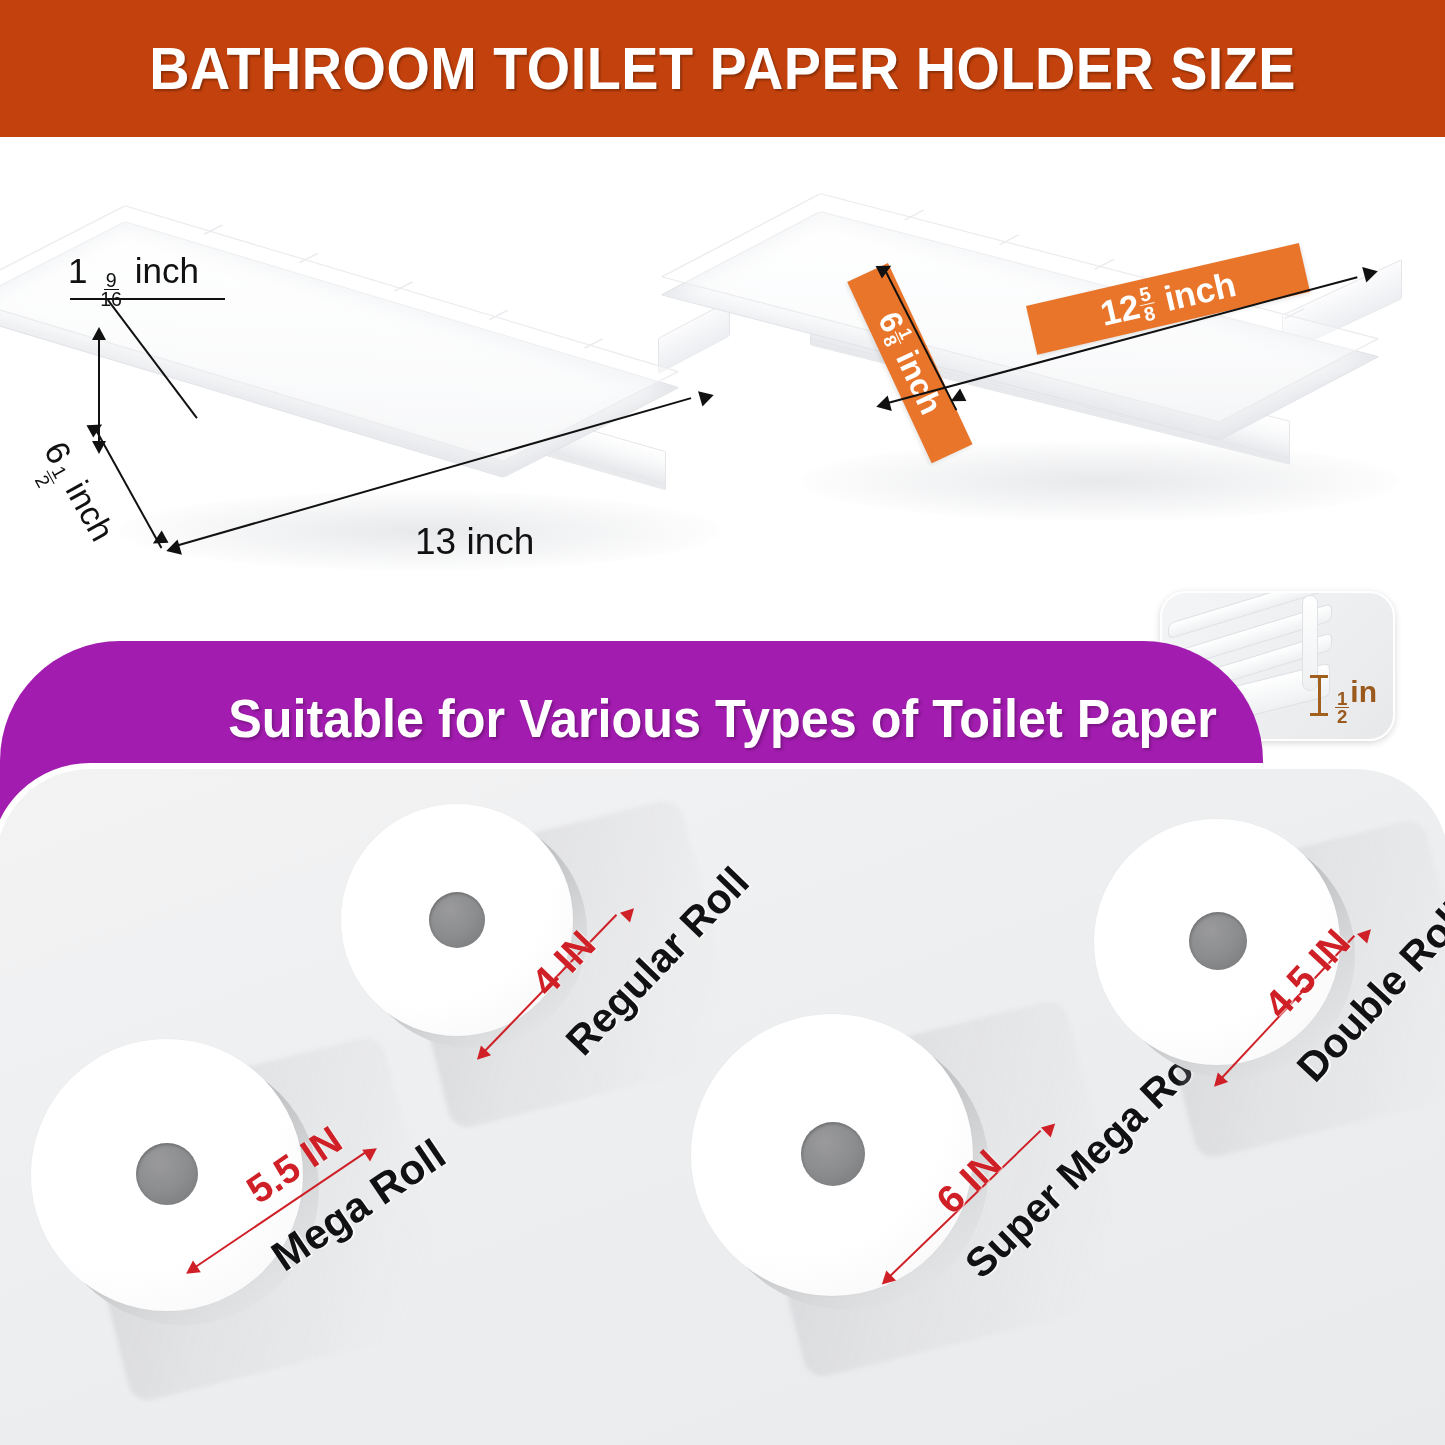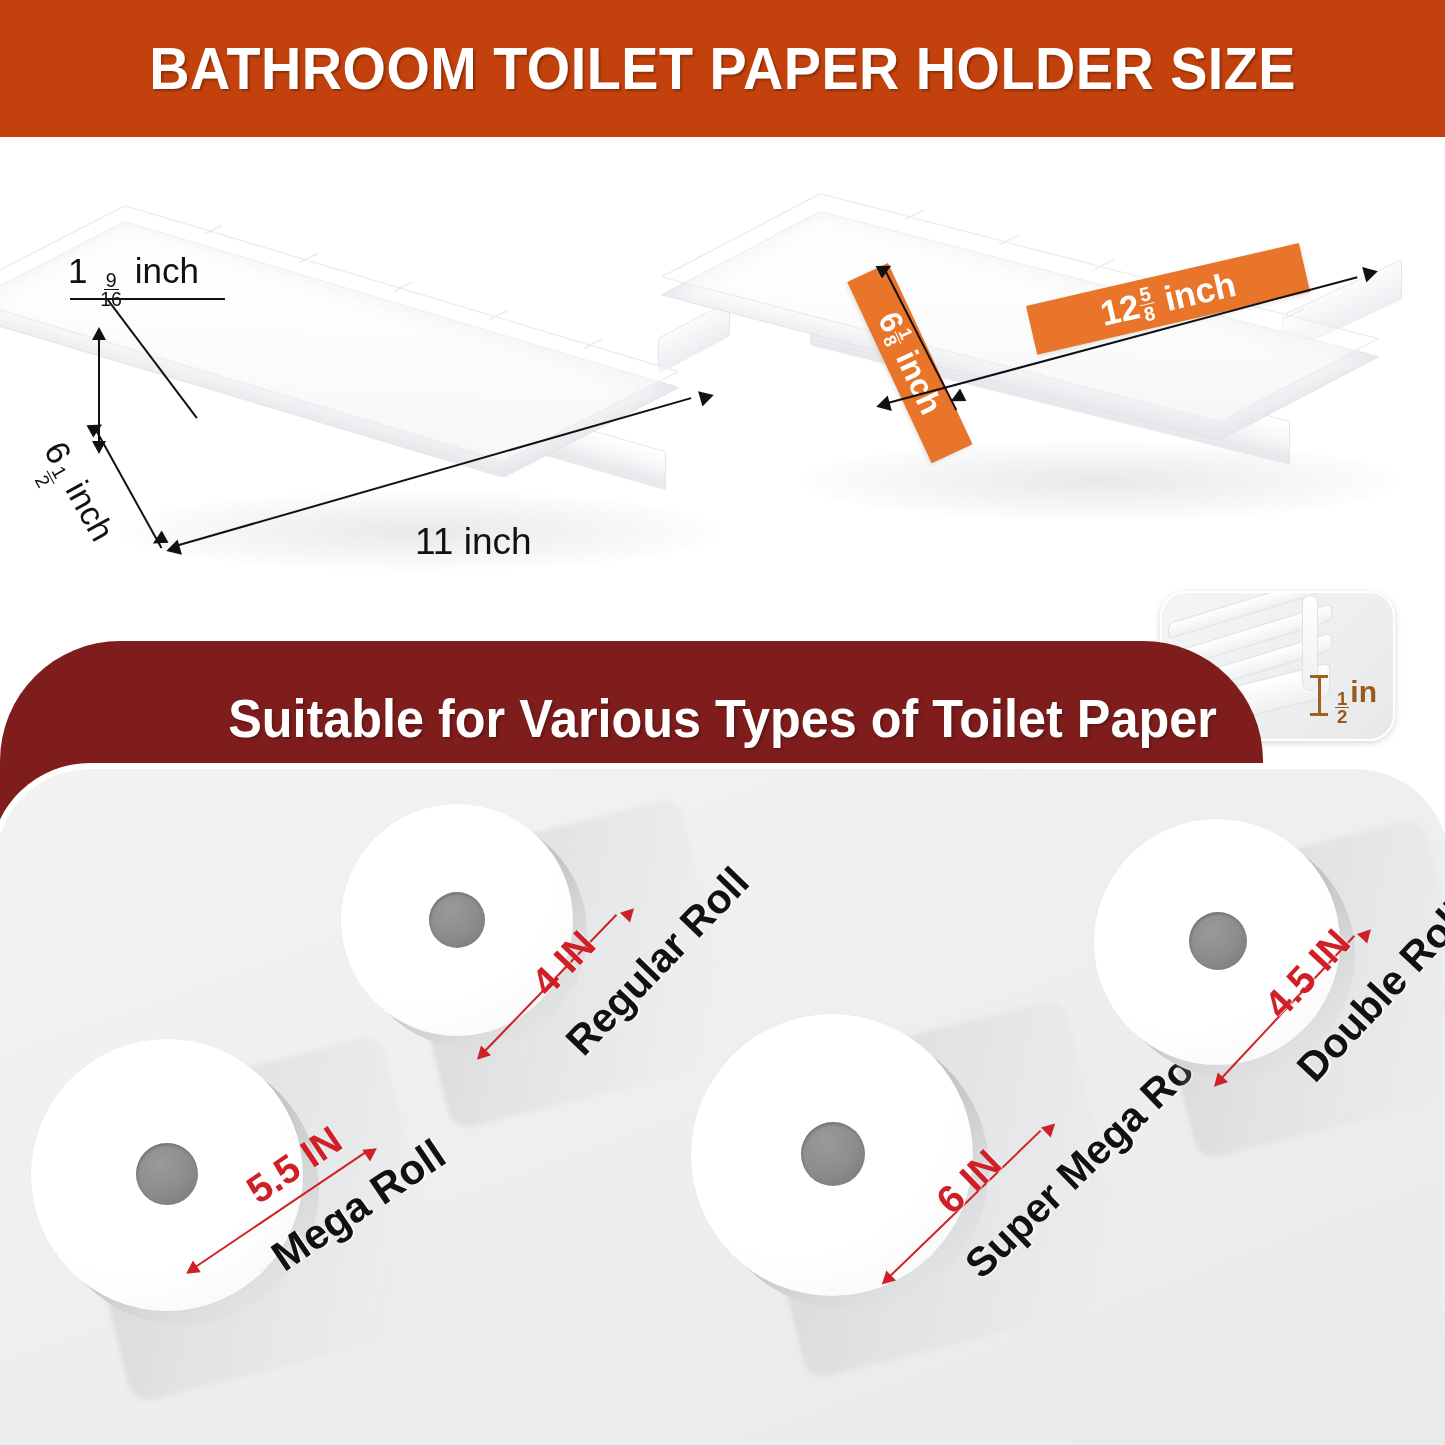--- a/index.html
+++ b/index.html
@@ -177,21 +177,21 @@
   }
   .inset-dim {
     position:absolute; color:#9a5a1e;
     font-family:"Liberation Sans", sans-serif; font-weight:700;
   }
   .inset-tick { position:absolute; background:#a2601f; }
 
   
   .bottom-panel {
     position:absolute; left:0; top:641px; width:1263px; height:804px;
-    background:#7f1d1d;
+    background:#a21caf;
     border-top-left-radius:120px;
     border-top-right-radius:120px;
   }
   .bottom-title {
     position:absolute; left:0; top:47px; width:1445px;
     text-align:center;
     color:#ffffff;
     font-family:"Liberation Sans", sans-serif;
     font-weight:700; font-size:53px;
     transform: scaleX(0.95);
@@ -299,21 +299,21 @@
         </span><span>&nbsp;</span><span>inch</span>
     </div>
     <div class="dimline" style="left:96px; top:288px; width:135px; transform:rotate(61deg);"></div>
     <div class="arrow-head" style="left:89px; top:280px; border-width:0 7px 14px 7px; border-color:transparent transparent #111 transparent; transform:rotate(61deg);"></div>
     <div class="arrow-head" style="left:152px; top:392px; border-width:14px 7px 0 7px; border-color:#111 transparent transparent transparent; transform:rotate(61deg);"></div>
 
     <div class="dimline" style="left:172px; top:405px; width:540px; transform:rotate(-16deg); transform-origin:left center;"></div>
     <div class="arrow-head" style="left:166px; top:400px; border-width:8px 14px 8px 0; border-color:transparent #111 transparent transparent; transform:rotate(-16deg);"></div>
     <div class="arrow-head" style="left:700px; top:248px; border-width:8px 0 8px 14px; border-color:transparent transparent transparent #111; transform:rotate(-16deg);"></div>
     <div class="dim-label" style="left:415px; top:380px; font-size:37px;">
-      <span>11</span><span>&nbsp;</span><span>inch</span>
+      <span>13</span><span>&nbsp;</span><span>inch</span>
     </div>
 
     <div class="tray-shadow" style="left:800px; top:300px; width:600px; height:80px;"></div>
 
     <div class="tray tray-right">
       <div class="tr-front2"></div>
       <div class="tr-front"></div>
       <div class="tr-side"></div>
       <div class="tr-top"></div>
       <div class="tr-rim"></div>

